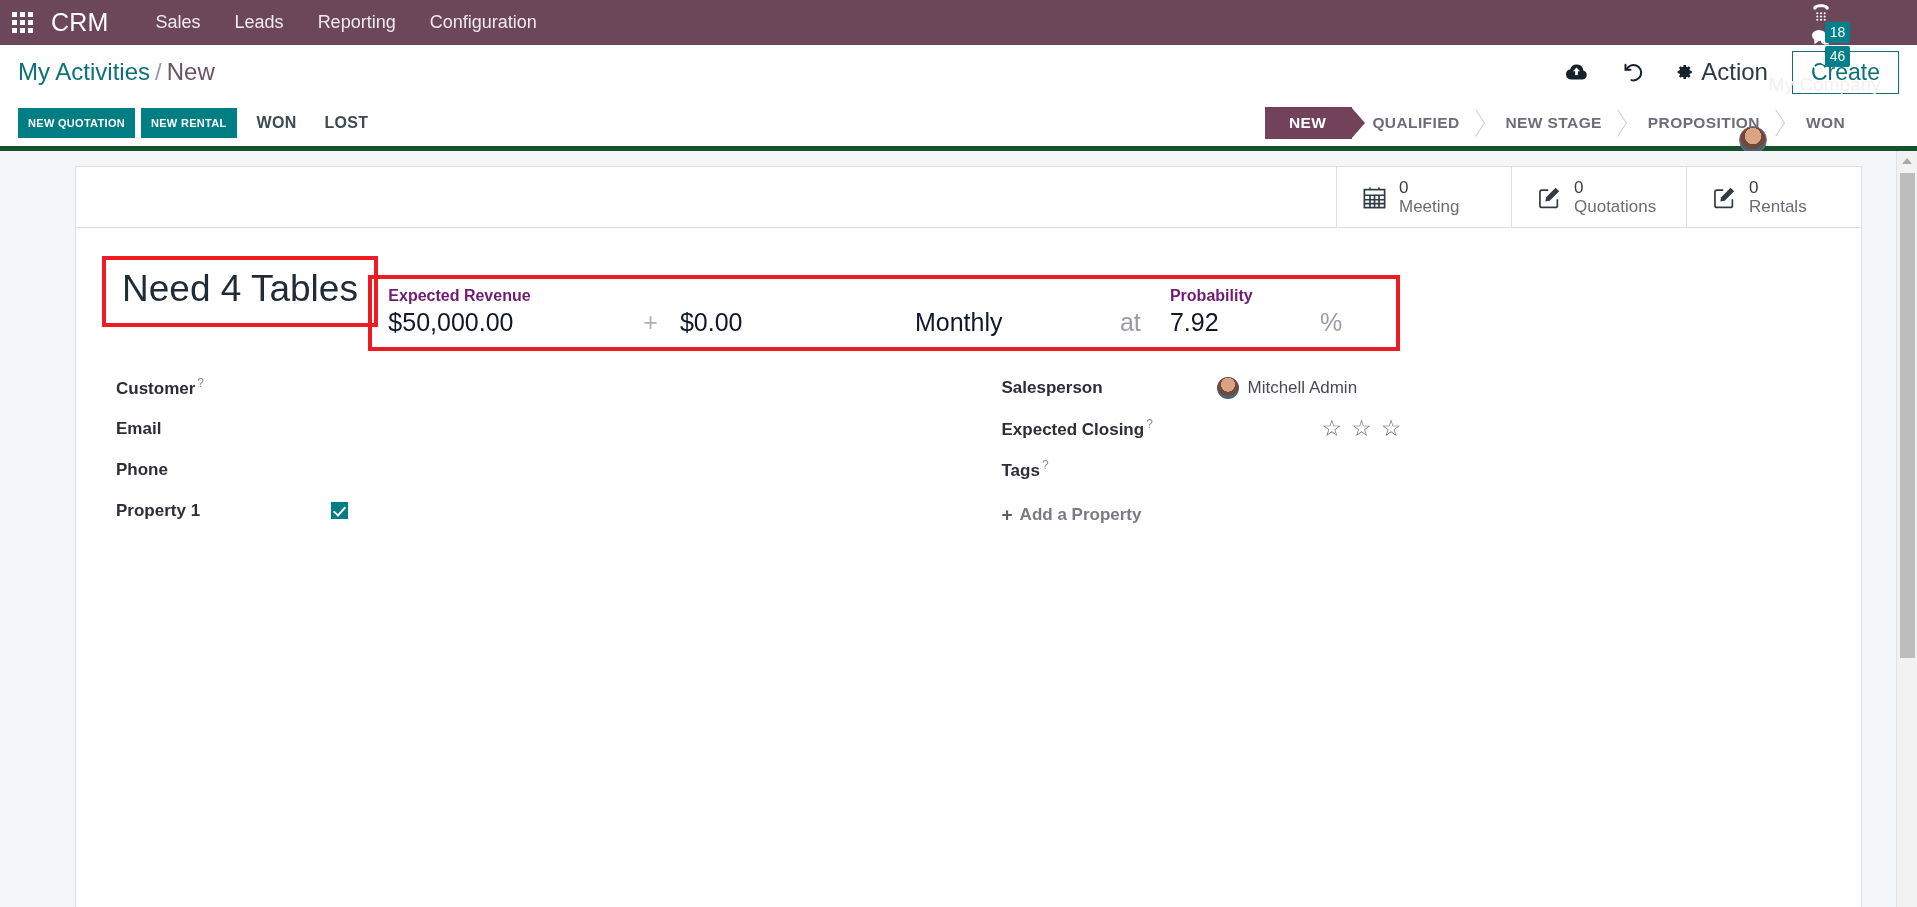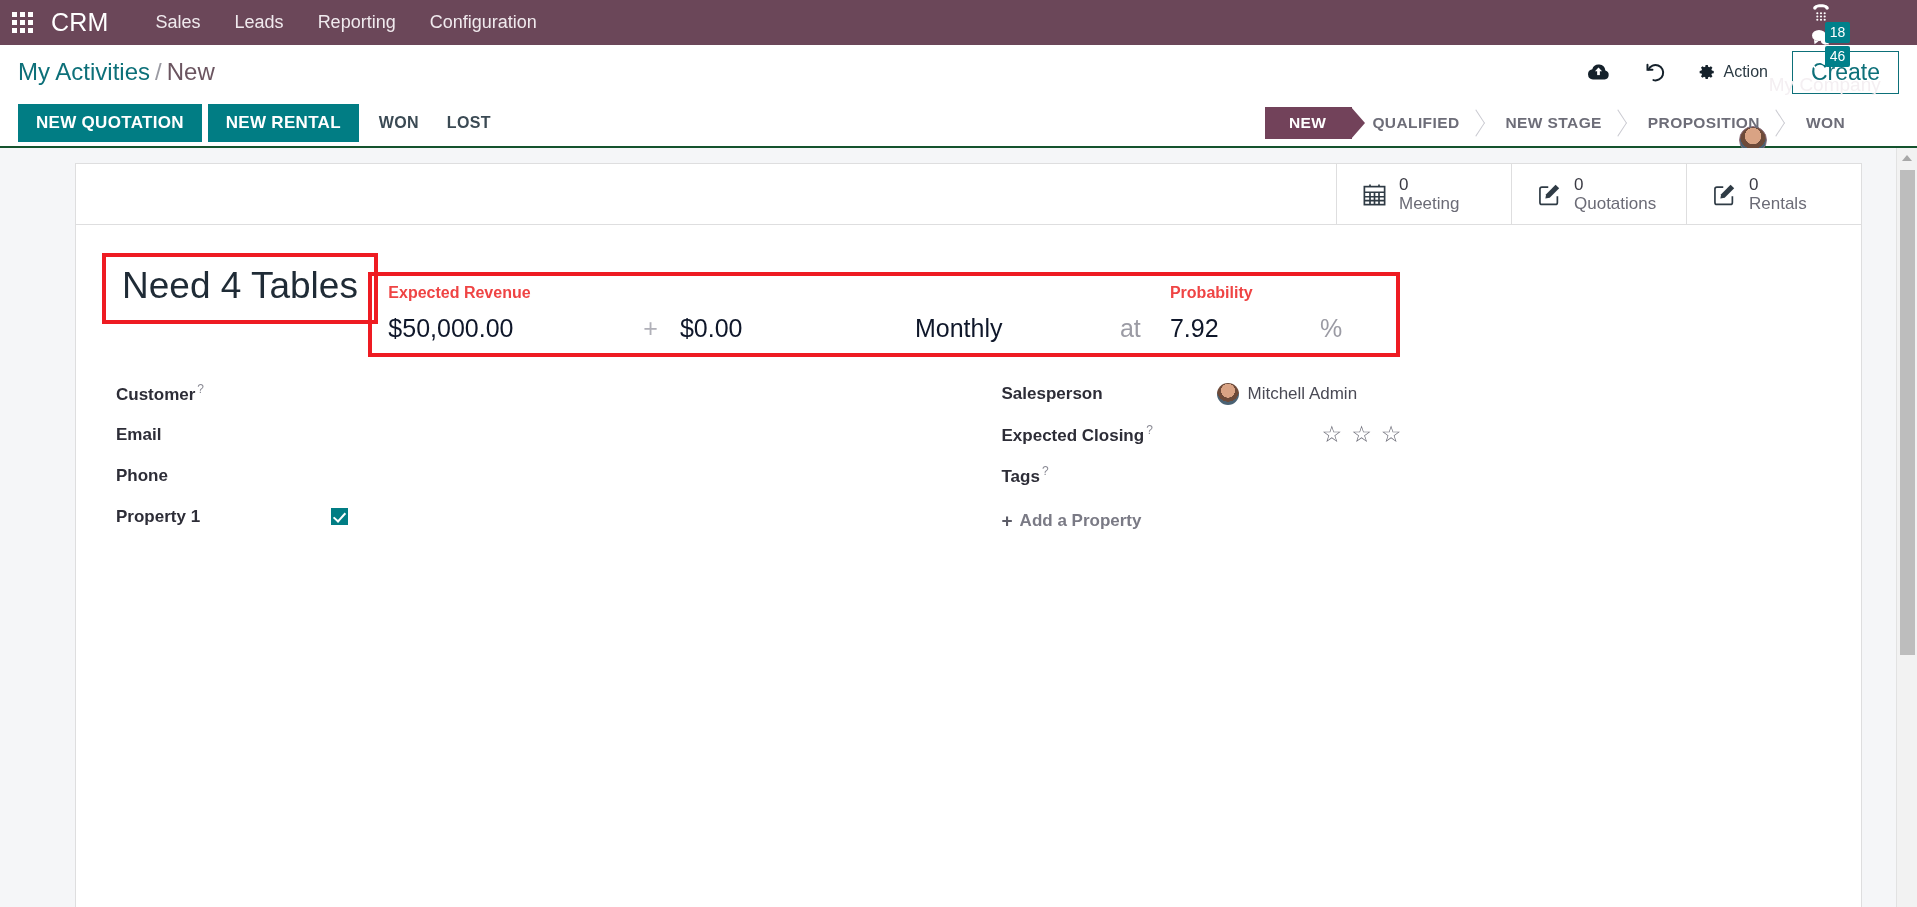--- a/index.html
+++ b/index.html
@@ -38,41 +38,41 @@
   .user-box { display: flex; align-items: center; cursor: pointer; }
   .avatar { width: 28px; height: 28px; border-radius: 50%;
     background: radial-gradient(circle at 50% 35%, #d9a384 0 38%, #6d4a39 39% 60%, #4a6173 61%);
     margin-right: 10px; border: 1px solid #8a6d7b; overflow:hidden; }
   .avatar-sm { width: 22px; height: 22px; border-radius: 50%;
     background: radial-gradient(circle at 50% 35%, #d9a384 0 38%, #6d4a39 39% 60%, #4a6173 61%);
     display:inline-block; vertical-align: middle; }
   .user-name { font-size: 19px; color: #fff; padding-right: 4px; }
 
   
-  .cp { background: #fff; border-bottom: 2px solid #14532d; }
+  .cp { background: #fff; border-bottom: 5px solid #14532d; }
   .cp-top { height: 54px; display: flex; align-items: center;
     padding: 0 18px; justify-content: space-between; }
   .breadcrumb { font-size: 24px; }
   .bc-active { color: #0d7079; cursor: pointer; }
   .bc-sep { color: #9a9aa2; margin: 0 5px; }
   .bc-current { color: #6b5560; }
   .cp-actions { display: flex; align-items: center; gap: 0; }
   .cp-actions .icobtn { margin: 0 16px; cursor: pointer; color: #1f2b36; display:flex; }
-  .action-btn { display: flex; align-items: center; gap: 7px; font-size: 16px;
+  .action-btn { display: flex; align-items: center; gap: 7px; font-size: 24px;
     color: #2b3a43; cursor: pointer; margin: 0 18px 0 14px; }
   .create-btn { border: 1px solid #0d7079; color: #0d7079; background: #fff;
     font-size: 23px; padding: 7px 18px; cursor: pointer; margin-left: 6px;
     font-family: inherit; }
 
   
   .cp-bottom { height: 47px; display: flex; align-items: center;
     justify-content: space-between; padding: 0 0 0 18px; }
   .btn-group { display: flex; align-items: center; }
-  .btn-prim { background: #017d84; color: #fff; font-size: 17px;
-    font-weight: bold; padding: 9px 18px; margin-right: 6px; cursor: pointer;
+  .btn-prim { background: #017d84; color: #fff; font-size: 11px;
+    font-weight: bold; padding: 9px 10px; margin-right: 6px; cursor: pointer;
     letter-spacing: .3px; font-family: inherit; border: none; }
   .btn-plain { background: transparent; color: #3b4a54; font-size: 16px;
     font-weight: bold; padding: 9px 14px; cursor: pointer;
     letter-spacing: .3px; font-family: inherit; border: none; }
   .statusbar { display: flex; align-items: center; padding-right: 46px; }
   .st { position: relative; font-size: 15.5px; font-weight: bold;
     color: #6d6d78; letter-spacing: .4px; padding: 7px 26px 7px 20px;
     cursor: pointer; white-space: nowrap; }
   .st::after { content: ""; position: absolute; right: 2px; top: 50%;
     width: 15px; height: 15px; margin-top: -8px;
@@ -106,22 +106,22 @@
 
   .title-wrap { display: inline-block; padding: 10px 16px 14px;
     margin-left: -14px; }
   .rec-title { font-size: 37px; color: #1f2b36; font-weight: 400;
     line-height: 1.05; white-space: nowrap; }
 
   .rev-box { margin-top: 14px; margin-left: -14px; padding: 8px 16px 10px;
     display: inline-block; }
   .rev-grid { display: flex; align-items: flex-end; }
   .fld { display: flex; flex-direction: column; }
-  .fld-lbl { font-size: 16px; color: #ef4444; font-weight: bold;
-    margin-bottom: 12px; }
+  .fld-lbl { font-size: 16px; color: #701a75; font-weight: bold;
+    margin-bottom: 3px; }
   .fld-val { font-size: 25px; color: #0f172a; }
   .muted { color: #9b9ba4; }
   .plus-op { font-size: 25px; color: #b0b0b8; padding: 0 22px 0 20px;
     align-self: flex-end; }
   .w-rec { width: 235px; }
   .w-sec { width: 235px; }
 
   
   .cols { display: flex; margin-top: 16px; }
   .col { width: 50%; }

